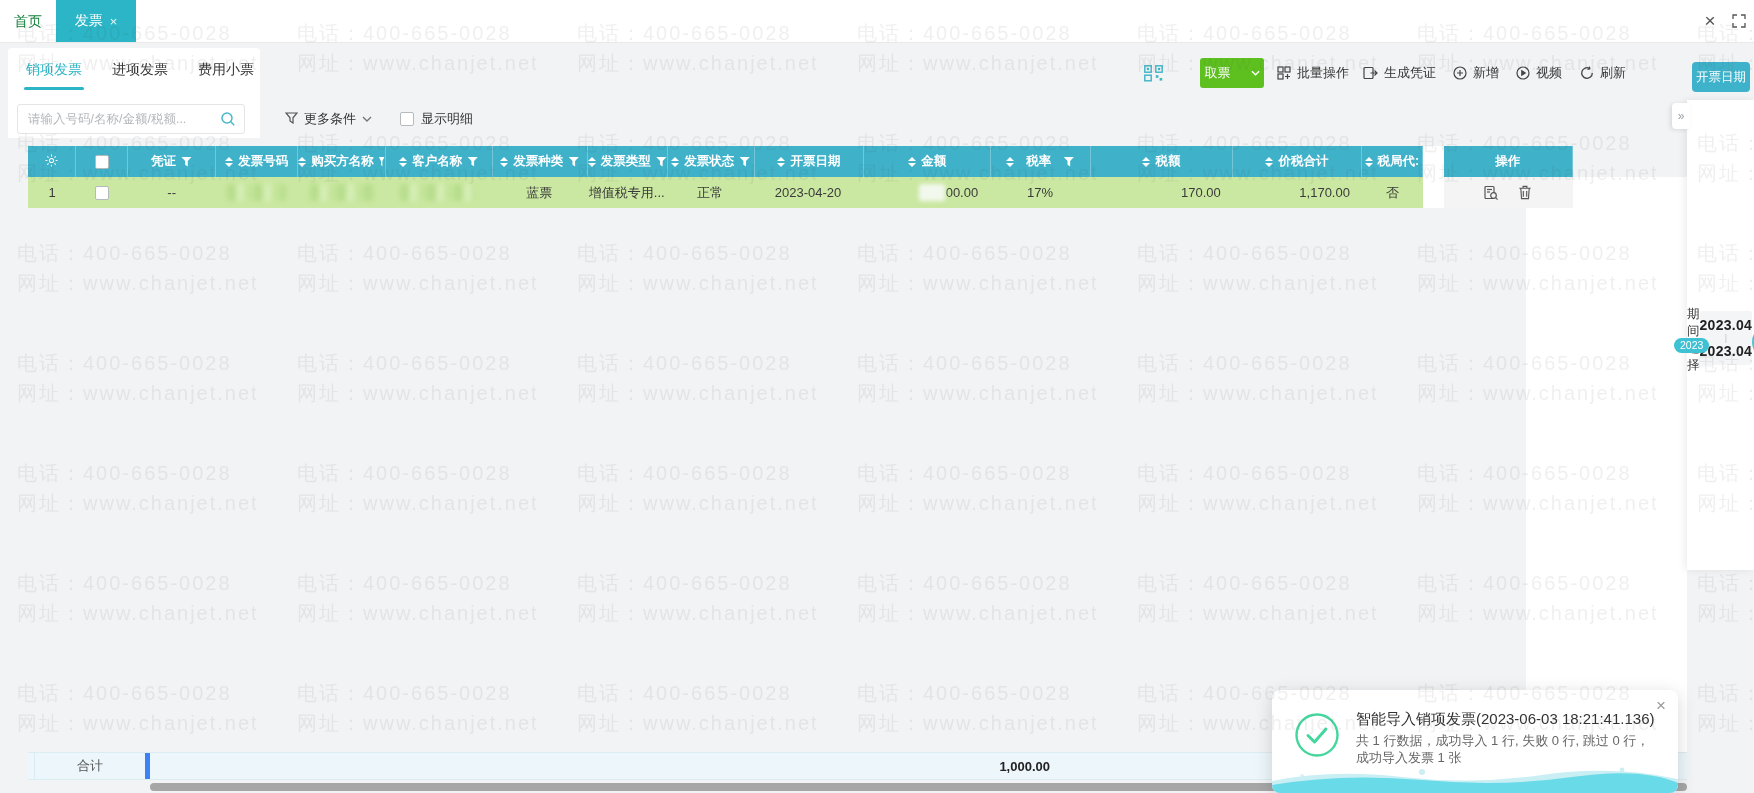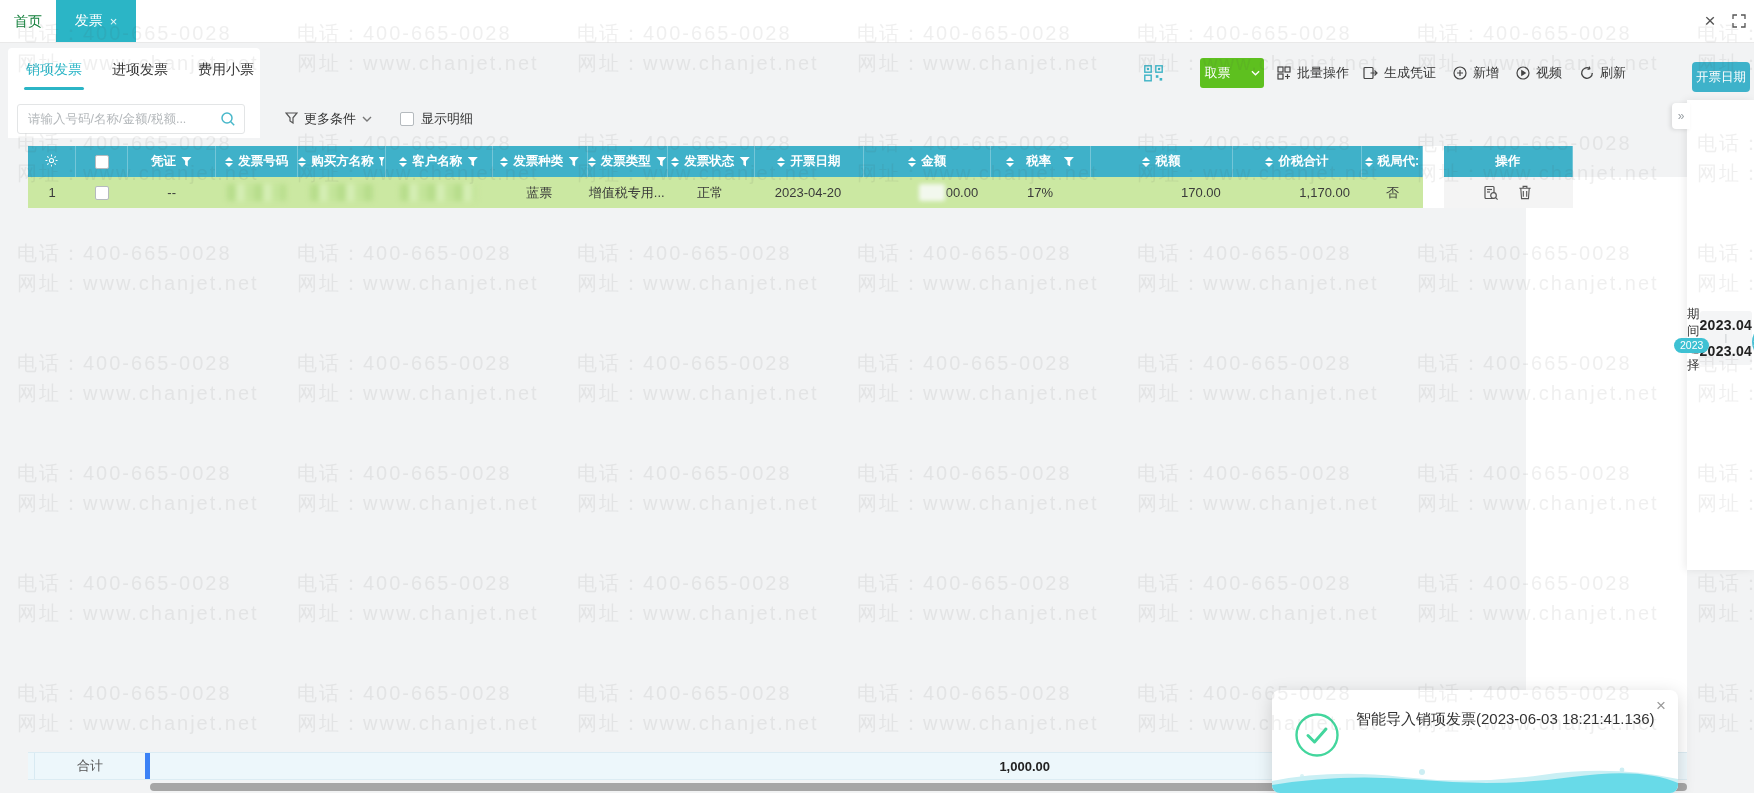--- a/index.html
+++ b/index.html
@@ -402,20 +402,21 @@
 
   <div class="toast">
     <div class="toast-close">×</div>
     <div class="toast-icon">
       <svg width="46" height="46" viewBox="0 0 46 46" fill="none">
           <circle cx="23" cy="23" r="20.5" stroke="#43d69d" stroke-width="2.4"></circle>
           <path d="M14 23.5l6.5 6.5L32 17" stroke="#43d69d" stroke-width="3" stroke-linecap="round" stroke-linejoin="round"></path>
         </svg>
     </div>
     <div class="toast-title">智能导入销项发票(2023-06-03 18:21:41.136)</div>
+    <div class="toast-msg">共 1 行数据，成功导入 1 行, 失败 0 行, 跳过 0 行，成功导入发票 1 张</div>
     <svg class="toast-wave" viewBox="0 0 406 26" preserveAspectRatio="none">
       <circle cx="150" cy="5" r="3" fill="#cdeef3"></circle>
         <circle cx="350" cy="3" r="2.4" fill="#cdeef3"></circle>
         <circle cx="30" cy="9" r="2" fill="#d9f2f5"></circle>
       <path d="M0 14 Q60 2 130 10 T270 8 T406 12 V26 H0 Z" fill="#c9eff4"></path>
       <path d="M0 18 Q70 6 150 13 T300 10 T406 16 V26 H0 Z" fill="#5fd8e6" opacity="0.92"></path>
     </svg>
   </div>
 
   <div id="wm">

